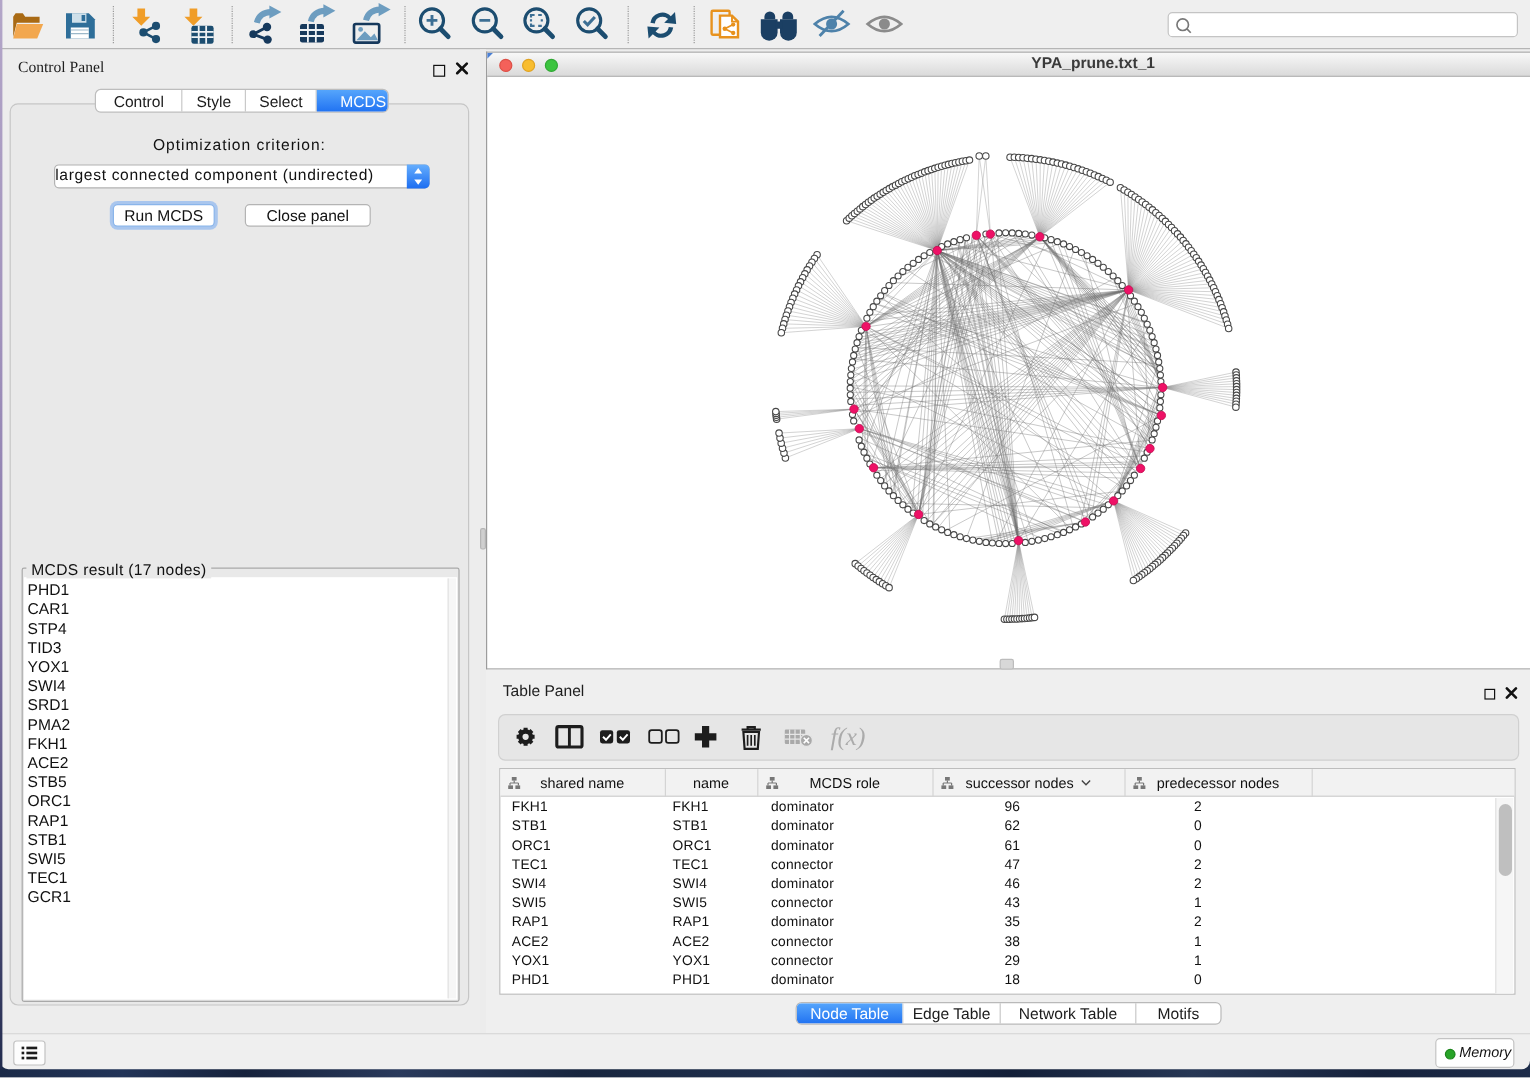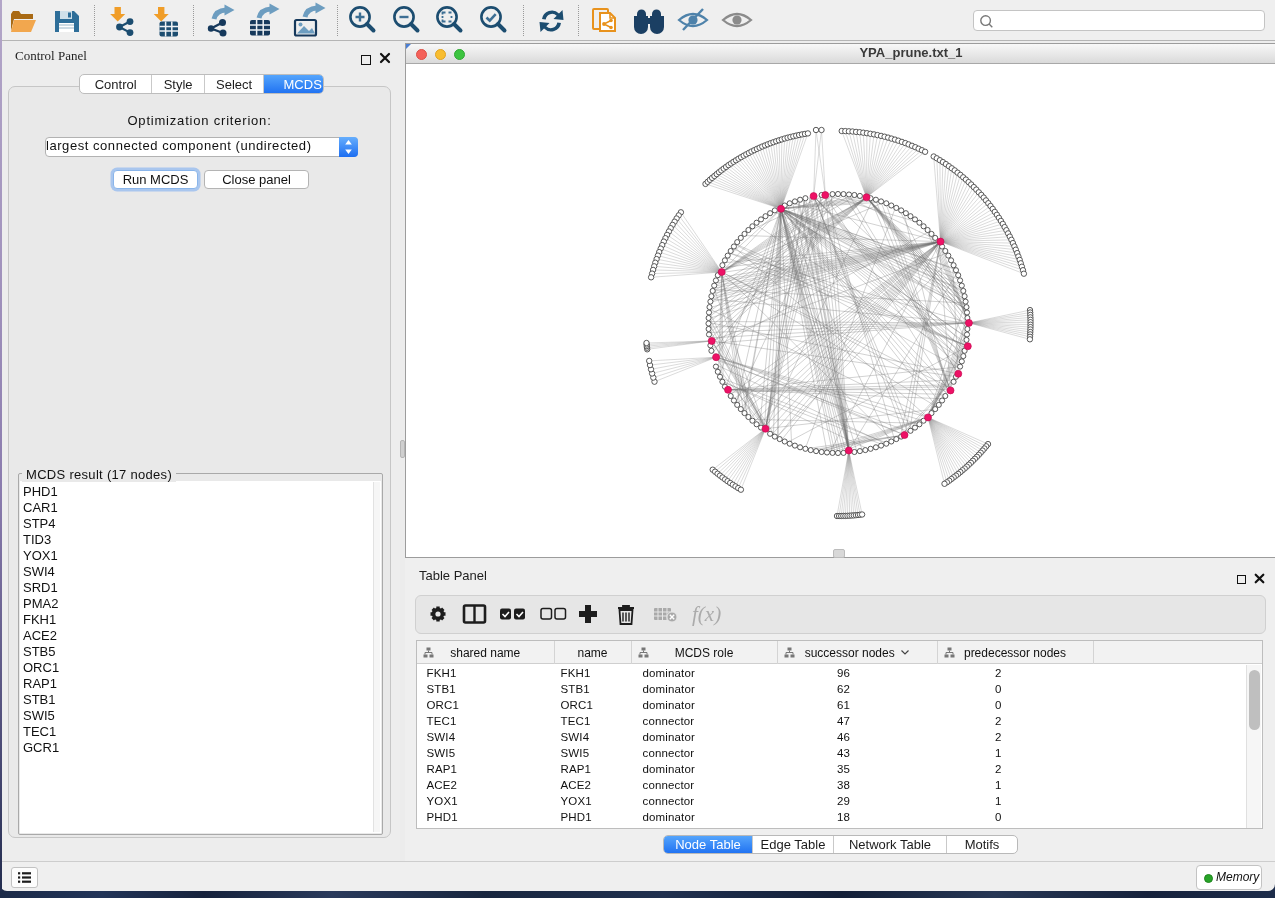--- a/index.html
+++ b/index.html
@@ -24,21 +24,21 @@
 .floatbox { width:10px; height:10px; border:1.5px solid #111; display:inline-block; }
 #cp-body { left:8px; top:86px; width:383px; height:752px; background:#e9e9e9; border:1px solid #c6c6c6; border-radius:7px; }
 #cp-tabs { left:79px; top:74px; width:245px; height:20px; background:#fff; border:1px solid #bdbdbd; border-radius:5px; display:flex; z-index:5; }
 #cp-tabs .tab { height:100%; display:flex; align-items:center; justify-content:center; font-size:13px; color:#1c1c1c; border-right:1px solid #c9c9c9; }
 #cp-tabs .tab:last-child { border-right:none; }
 .tabsel { background:linear-gradient(#55a5fc,#2173f2); color:#fff !important; border-radius:0 4px 4px 0;padding-left:18px; }
 #optlabel { left:9px; top:113px; width:381px; text-align:center; font-size:13px; letter-spacing:0.8px; color:#111; }
 #dropdown { left:45px; top:137px; width:313px; height:20px; background:#fff; border:1px solid #b2b2b2; border-radius:4px; font-size:13px; letter-spacing:0.55px; color:#111; line-height:15px; padding-left:0; }
 #dropdown .cap { position:absolute; right:-1px; top:-1px; width:19px; height:20px; border-radius:0 4px 4px 0; background:linear-gradient(#66aefd,#1d6ef1); }
 .btn { position:absolute; height:19px; background:#fff; border:1px solid #b4b4b4; border-radius:4px; font-size:13px; color:#111; text-align:center; line-height:17px; }
-#runbtn { left:94px; top:170px; width:85px; box-shadow:0 0 0 2.5px rgba(116,170,243,0.55); border-color:#8ab5ea;margin-left:19px; }
+#runbtn { left:94px; top:170px; width:85px; box-shadow:0 0 0 2.5px rgba(116,170,243,0.55); border-color:#8ab5ea; }
 #closebtn { left:204px; top:170px; width:105px; }
 #groupbox { left:18px; top:473px; width:365px; height:362px; border:1px solid #a9a9a9; border-radius:2px; }
 #grouplabel { left:22px; top:467px; background:#e9e9e9; padding:0 4px; font-size:13px; letter-spacing:0.3px; color:#111; z-index:3; }
 #mcdslist { left:20px; top:481px; width:361px; height:352px; background:#fff; font-size:13px; color:#111; padding:3px 0 0 3px; line-height:16px; }
 #mcdslist .sb { position:absolute; right:1px; top:1px; width:7px; height:350px; background:#f6f6f6; border-left:1px solid #e2e2e2; }
 
 
 #vsplit { left:400px; top:41px; width:5px; height:841px; background:#ececec; }
 #vsplit .grip { position:absolute; left:0; top:399px; width:5px; height:18px; background:#cfcfcf; border:1px solid #b5b5b5; border-radius:2px; }
 

